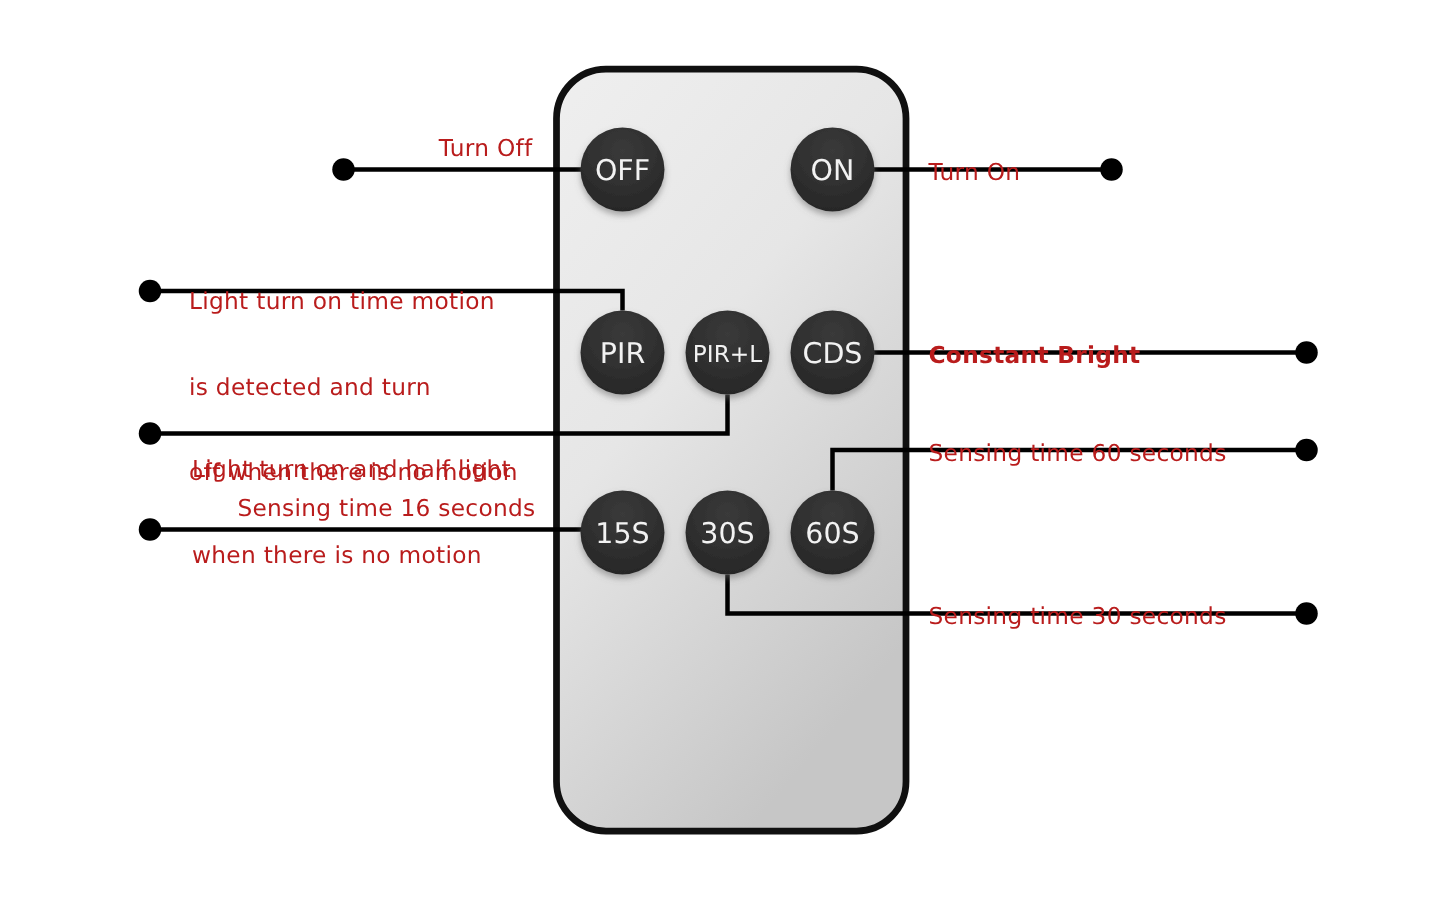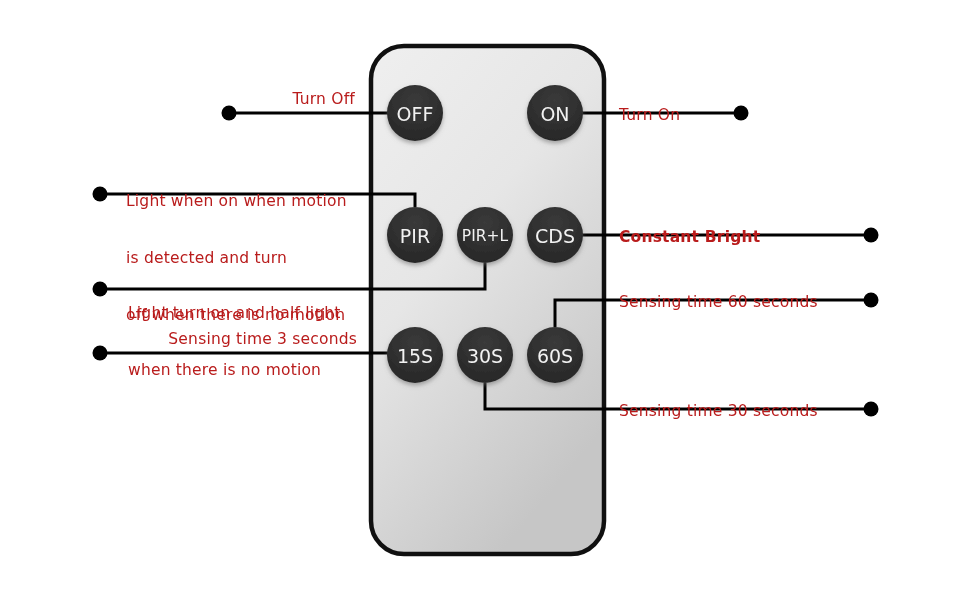--- a/index.html
+++ b/index.html
@@ -151,31 +151,31 @@
       </g>
 
     </g>
   </svg>
 
   <div class="callout-label right-align" style="left:190px; top:90px; width:165px;">Turn Off</div>
 
   <div class="callout-label left-align" style="left:619px; top:90px; width:220px;">Turn On</div>
 
   <div class="callout-label left-align" style="left:126px; top:138px; width:240px;">
-    <div>Light when on when motion</div>
+    <div>Light turn on time motion</div>
     <div>is detected and turn</div>
     <div>off when there is no motion</div>
   </div>
 
   <div class="callout-label left-align" style="left:128px; top:250px; width:245px;">
     <div>Light turn on and half light</div>
     <div>when there is no motion</div>
   </div>
 
   <div class="callout-label left-align" style="left:619px; top:212px; width:240px;font-weight:bold;">Constant Bright</div>
 
-  <div class="callout-label right-align" style="left:150px; top:330px; width:207px;">Sensing time 3 seconds</div>
+  <div class="callout-label right-align" style="left:150px; top:330px; width:207px;">Sensing time 16 seconds</div>
 
   <div class="callout-label left-align" style="left:619px; top:277px; width:250px;">Sensing time 60 seconds</div>
 
   <div class="callout-label left-align" style="left:619px; top:386px; width:250px;">Sensing time 30 seconds</div>
 
 </div>
 
 </body></html>

